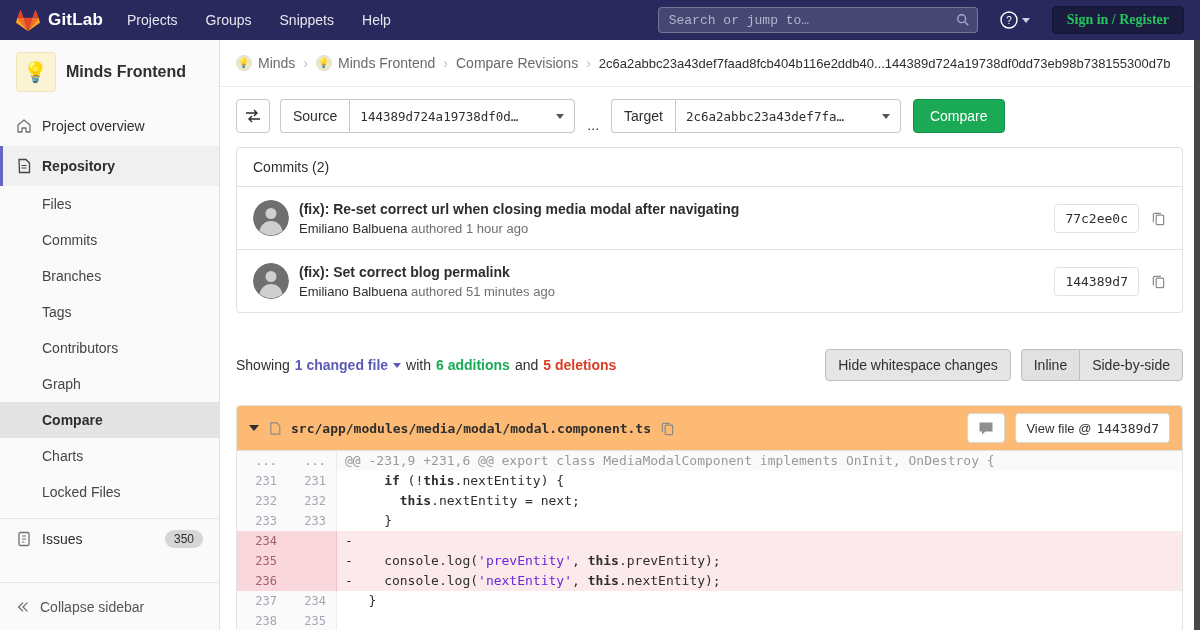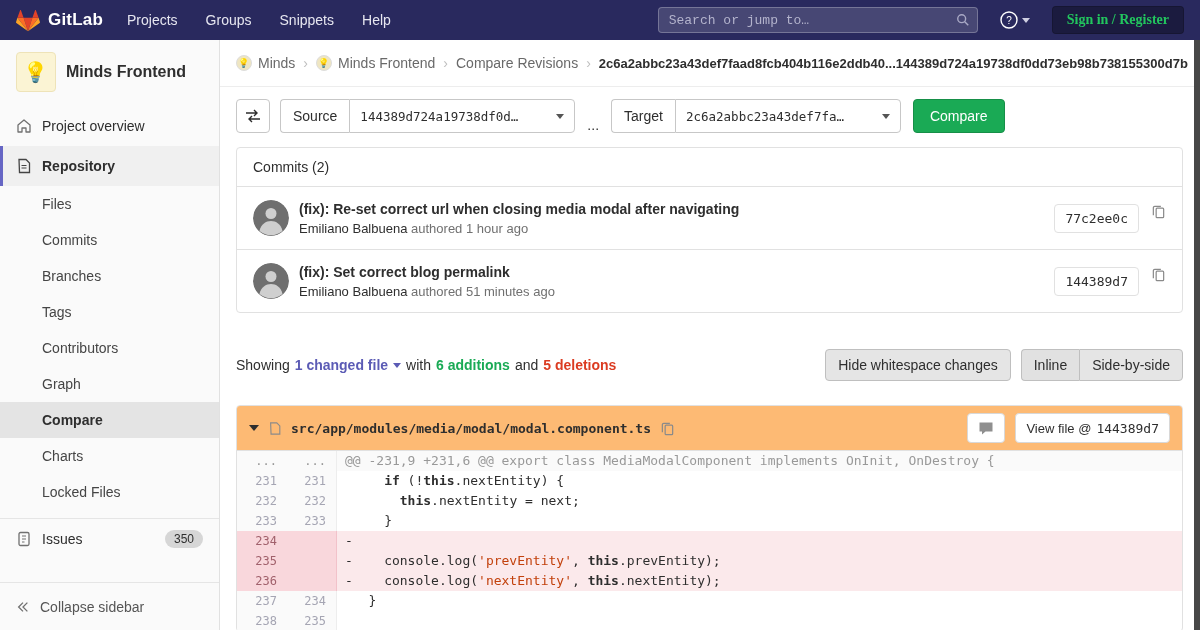--- a/index.html
+++ b/index.html
@@ -39,21 +39,21 @@
   .count-badge { margin-left:auto; background:#d6d6d6; color:#2e2e2e; font-size:12px; padding:2px 9px; border-radius:10px; }
   .collapse-row { position:absolute; left:0; right:0; bottom:0; height:48px; border-top:1px solid #e5e5e5; display:flex; align-items:center; gap:10px; padding:0 16px; color:#555; background:#fafafa; }
 
   
   .main { position:absolute; left:220px; top:40px; width:980px; }
   .breadcrumb-bar { height:47px; display:flex; align-items:center; border-bottom:1px solid #ededed; padding:0 17px 0 16px; font-size:14px; color:#696969; }
   .crumbs { display:flex; align-items:center; gap:8px; white-space:nowrap; }
   .crumb { display:flex; align-items:center; gap:6px; }
   .crumb-avatar { width:16px; height:16px; border-radius:50%; background:#efe6c2; border:1px solid #ddd; display:inline-flex; align-items:center; justify-content:center; font-size:9px; }
   .crumb-sep { color:#bfbfbf; }
-  .crumb-current { color:#2e2e2e; font-weight:700; font-size:13px; }
+  .crumb-current { color:#2e2e2e; font-weight:400; font-size:13px; }
 
   .content { padding:12px 17px 0 16px; }
 
   
   .compare-form { display:flex; align-items:flex-end; gap:10px; }
   .icon-btn { width:34px; height:34px; background:#fff; border:1px solid #c7c7c7; border-radius:4px; display:flex; align-items:center; justify-content:center; cursor:pointer; }
   .input-group { display:flex; align-items:stretch; }
   .ig-addon { display:flex; align-items:center; padding:0 12px; border:1px solid #c7c7c7; border-right:none; border-radius:4px 0 0 4px; background:#fff; font-size:14px; color:#2e2e2e; height:34px; }
   .ig-dropdown { display:flex; align-items:center; justify-content:space-between; gap:8px; width:226px; height:34px; padding:0 10px; border:1px solid #c7c7c7; border-radius:0 4px 4px 0; background:#fff; cursor:pointer; }
   .ig-dropdown .val { font-family:"DejaVu Sans Mono","Liberation Mono",monospace; font-size:12.5px; color:#2e2e2e; overflow:hidden; white-space:nowrap; }
@@ -64,21 +64,21 @@
   
   .panel { border:1px solid #e1e1e1; border-radius:4px; margin-top:14px; }
   .panel-head { padding:11px 16px; border-bottom:1px solid #e1e1e1; font-size:14px; color:#2e2e2e; }
   .commit-row { display:flex; align-items:center; padding:13px 16px; }
   .commit-row + .commit-row { border-top:1px solid #e1e1e1; }
   .commit-avatar { width:36px; height:36px; border-radius:50%; overflow:hidden; flex:none; margin-right:10px; }
   .commit-info { flex:1; min-width:0; }
   .commit-title { display:block; font-weight:600; color:#2e2e2e; font-size:14px; margin-bottom:4px; }
   .commit-meta { font-size:13px; color:#707070; }
   .commit-author { color:#2e2e2e; }
-  .commit-actions { display:flex; align-items:flex-start; gap:12px; }
+  .commit-actions { display:flex; align-items:center; gap:12px; }
   .sha-box { border:1px solid #e1e1e1; border-radius:4px; background:#fff; padding:6px 10px; font-family:"DejaVu Sans Mono","Liberation Mono",monospace; font-size:13px; color:#2e2e2e; }
   .copy-btn { display:flex; cursor:pointer; }
 
   
   .summary-row { display:flex; align-items:center; margin-top:36px; }
   .summary-text { display:flex; align-items:baseline; gap:5px; font-size:14px; color:#2e2e2e; }
   .link-purple { color:#5b5bb5; display:inline-flex; align-items:center; gap:5px; font-weight:600; }
   .link-purple .caret { border-top-color:#5b5bb5; }
   .additions { color:#1aaa55; font-weight:600; }
   .deletions { color:#db3b21; font-weight:600; }
@@ -101,21 +101,21 @@
 
   .diff-table { font-family:"DejaVu Sans Mono","Liberation Mono",monospace; font-size:13px; }
   .diff-row { display:flex; line-height:20px; }
   .ln { flex:none; width:50px; text-align:right; padding-right:10px; background:#fafafa; color:#a5a5b3; font-size:12px; cursor:pointer; }
   .ln.new { border-right:1px solid #ededed; }
   .code { flex:1; white-space:pre; padding-left:8px; color:#2e2e2e; }
   .diff-row.hunk .ln, .diff-row.hunk .code { background:#fafafa; color:#999; }
   .diff-row.deletion .ln { background:#f9d7dc; color:#a1616c; border-right-color:#f2c2ca; }
   .diff-row.deletion .code { background:#fbe9eb; }
   .tok-k { font-weight:700; }
-  .tok-s { color:#c2410c; }
+  .tok-s { color:#6d28d9; }
 
   
   .scrollbar { position:fixed; top:40px; right:0; bottom:0; width:6px; background:#474747; z-index:30; }
 </style>
 </head>
 <body>
 
 <div class="header">
   <a class="logo">
     <span style="display:flex">

